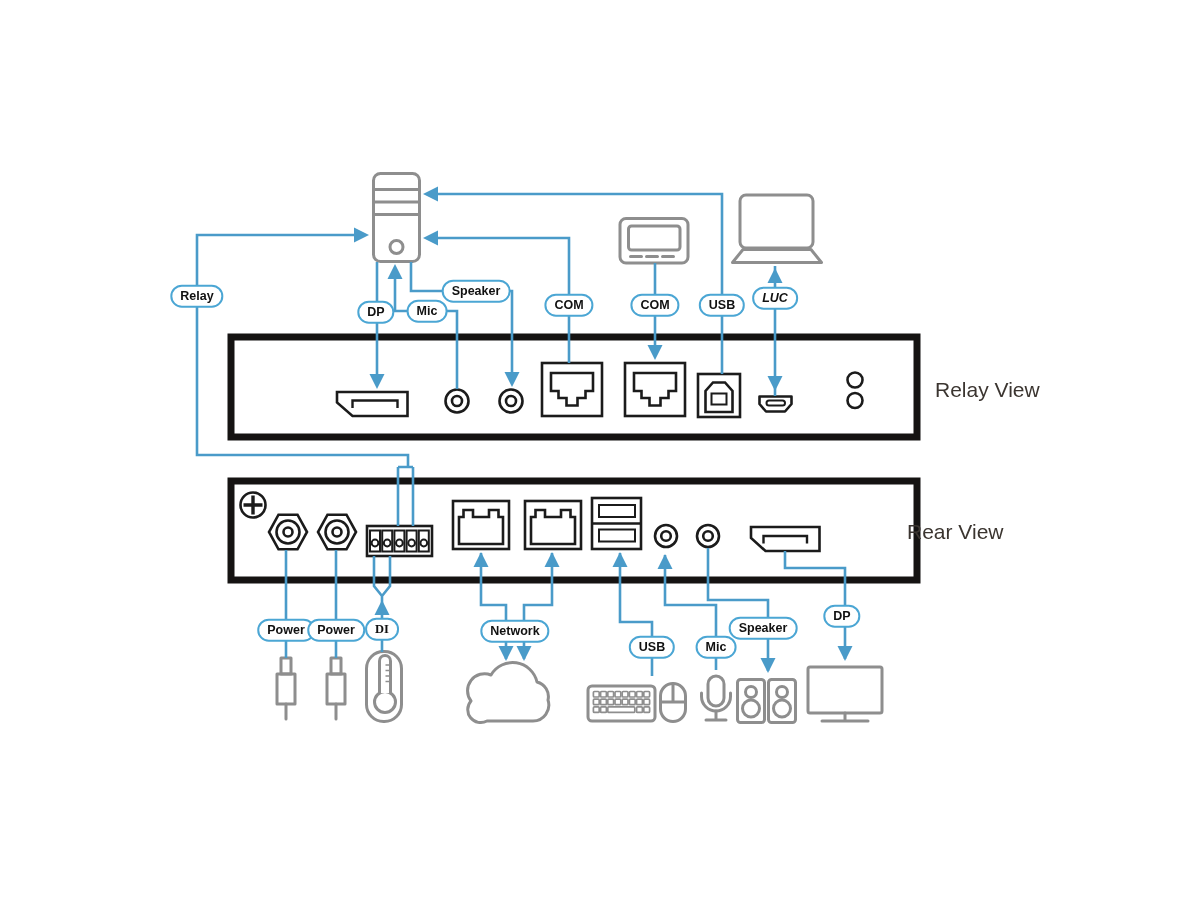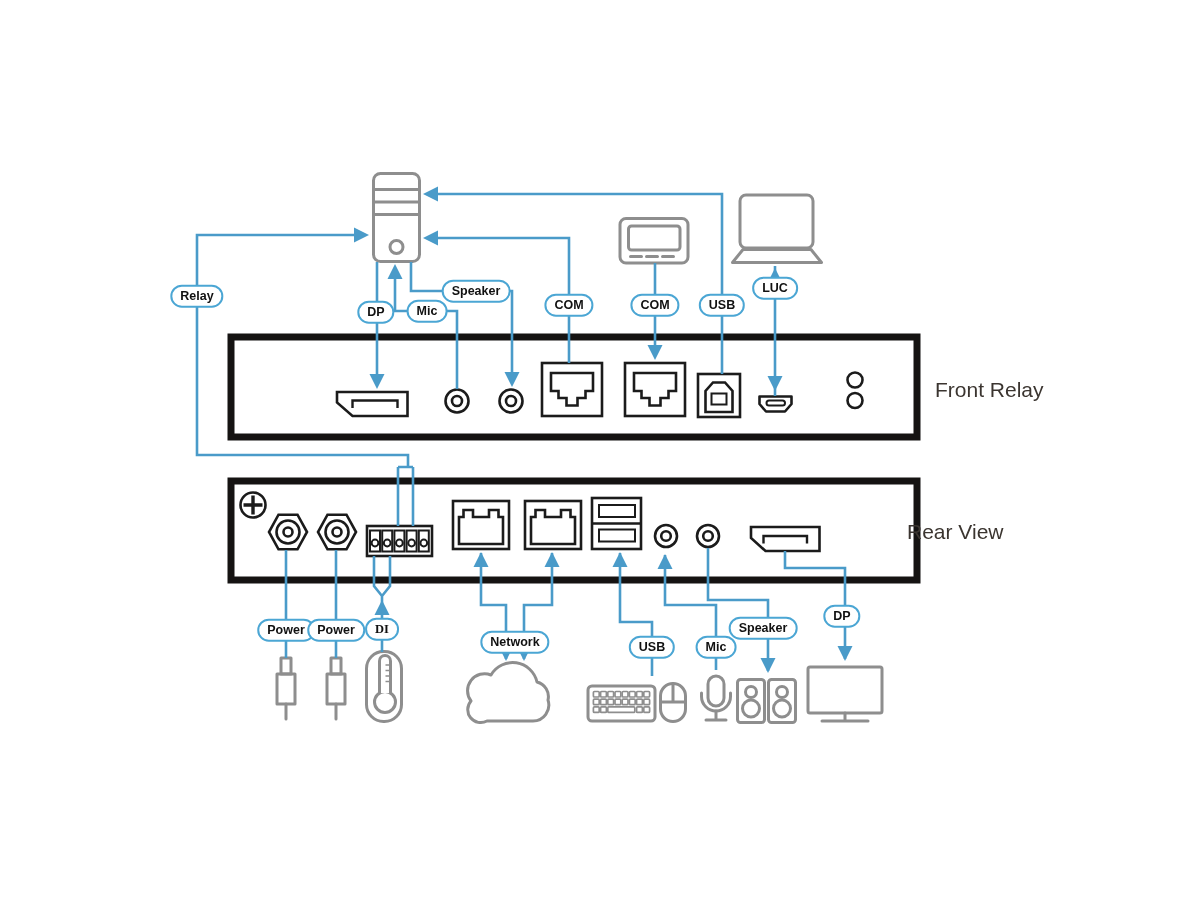--- a/index.html
+++ b/index.html
@@ -277,26 +277,26 @@
   </g>
 </svg>
 
 <div class="pill" style="left:197px;top:296px;">Relay</div>
 <div class="pill" style="left:376px;top:312px;">DP</div>
 <div class="pill" style="left:427px;top:311px;">Mic</div>
 <div class="pill" style="left:476px;top:291px;">Speaker</div>
 <div class="pill" style="left:569px;top:305px;">COM</div>
 <div class="pill" style="left:655px;top:305px;">COM</div>
 <div class="pill" style="left:722px;top:305px;">USB</div>
-<div class="pill" style="left:775px;top:288px;">LUC</div>
+<div class="pill" style="left:775px;top:298px;font-style:italic;">LUC</div>
 <div class="pill" style="left:286px;top:630px;">Power</div>
 <div class="pill" style="left:336px;top:630px;">Power</div>
 <div class="pill" style="left:382px;top:629px;font-family:Liberation Serif, serif;">DI</div>
-<div class="pill" style="left:515px;top:631px;margin-top:11px;">Network</div>
+<div class="pill" style="left:515px;top:631px;">Network</div>
 <div class="pill" style="left:652px;top:647px;">USB</div>
 <div class="pill" style="left:716px;top:647px;">Mic</div>
 <div class="pill" style="left:763px;top:628px;">Speaker</div>
 <div class="pill" style="left:842px;top:616px;">DP</div>
 
-<div class="viewlabel" style="left:935px;top:378px;">Front Relay</div>
+<div class="viewlabel" style="left:935px;top:378px;">Relay View</div>
 <div class="viewlabel" style="left:907px;top:520px;">Rear View</div>
 
 </div>
 
 </body></html>

